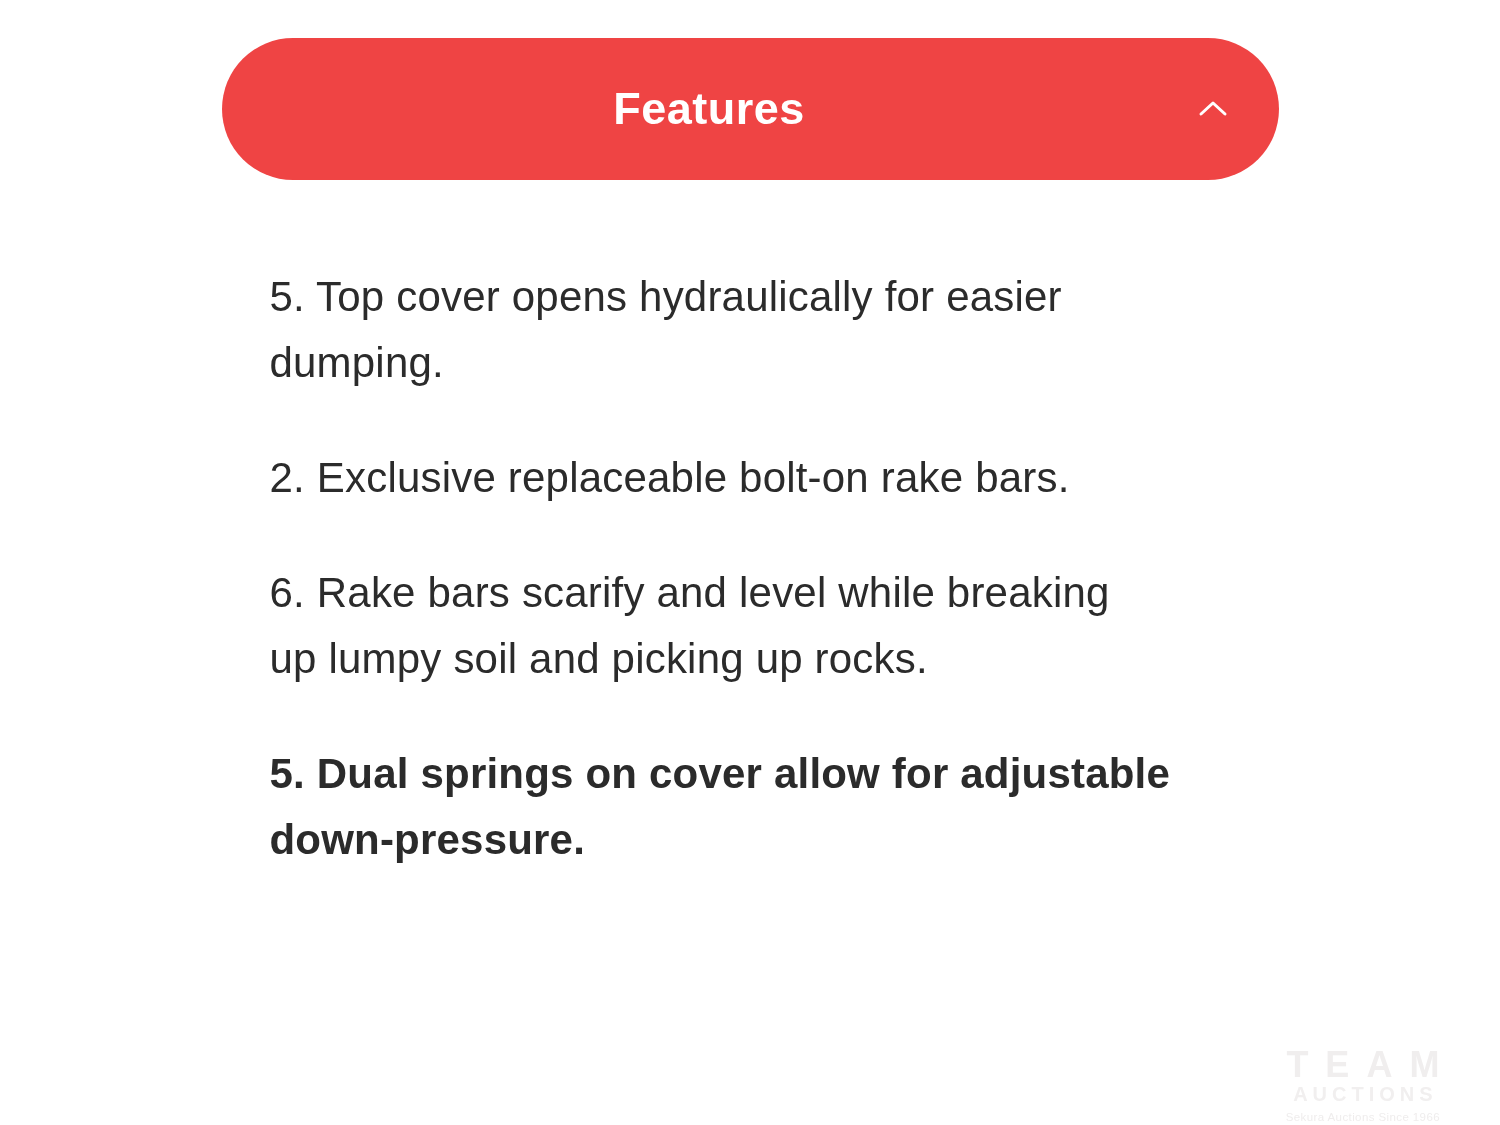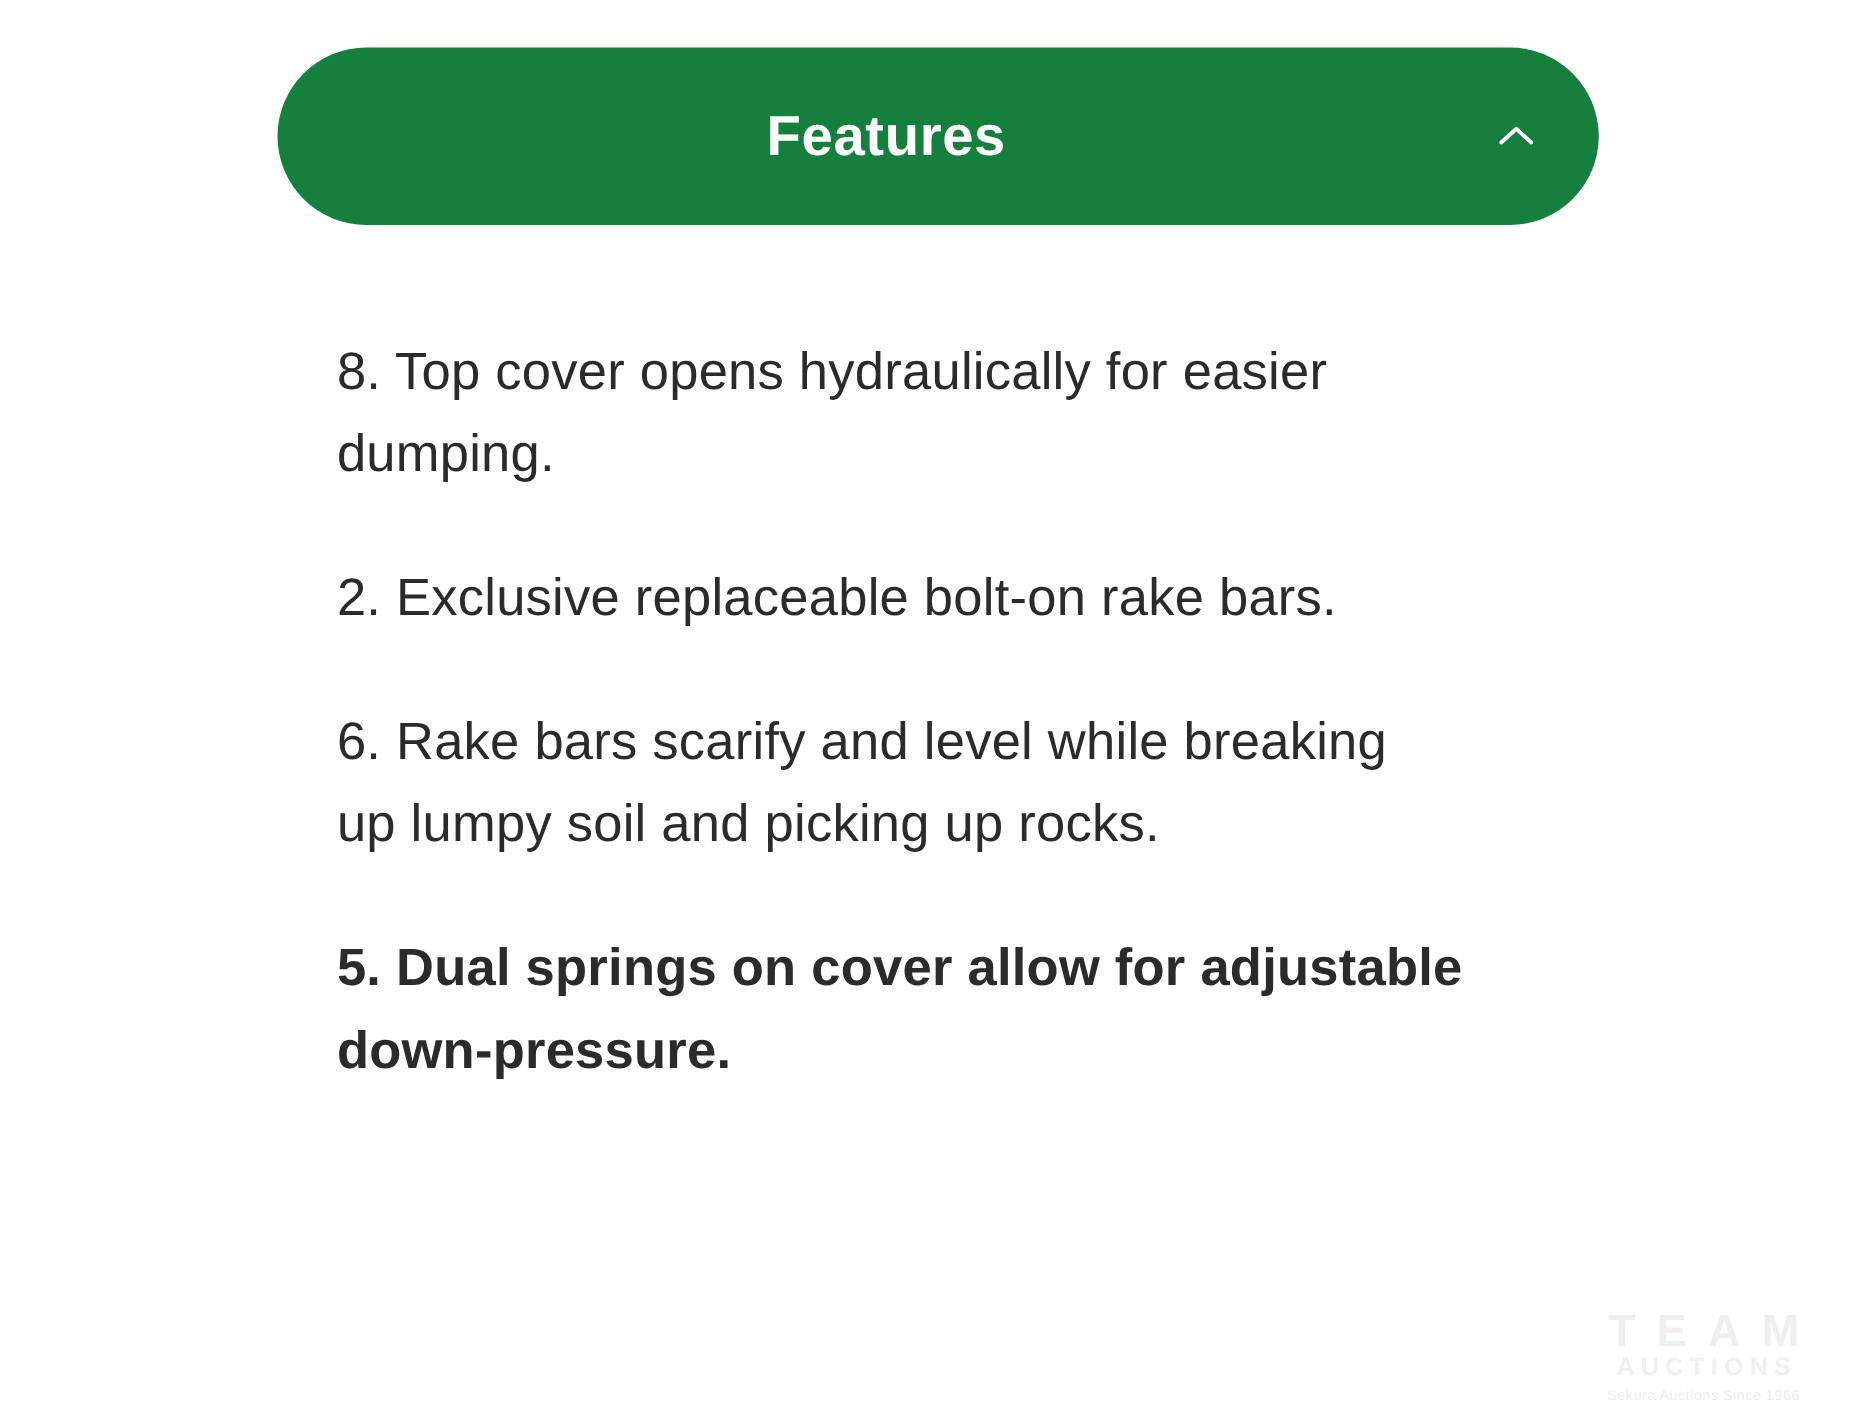--- a/index.html
+++ b/index.html
@@ -18,21 +18,21 @@
   }
   .accordion {
     width: 1057px;
     margin: 38px auto 0 auto;
   }
   .accordion-header {
     position: relative;
     display: flex;
     align-items: center;
     height: 142px;
-    background: #15803d;
+    background: #ef4444;
     border-radius: 71px;
     cursor: pointer;
   }
   .accordion-title {
     flex: 1;
     text-align: center;
     padding-right: 82px;
     color: #ffffff;
     font-size: 45px;
     font-weight: 700;
@@ -108,21 +108,21 @@
       <button class="chevron-btn">
         <span>
           <svg width="30" height="18" viewBox="0 0 30 18">
             <polyline points="3,15 15,4 27,15" fill="none" stroke="#ffffff" stroke-width="3" stroke-linecap="round" stroke-linejoin="round"></polyline>
           </svg>
         </span>
       </button>
     </div>
 
     <div class="accordion-body">
-      <p class="feature-item">8. Top cover opens hydraulically for easier
+      <p class="feature-item">5. Top cover opens hydraulically for easier
 dumping.</p>
       <p class="feature-item">2. Exclusive replaceable bolt-on rake bars.</p>
       <p class="feature-item">6. Rake bars scarify and level while breaking
 up lumpy soil and picking up rocks.</p>
       <p class="feature-item">5. Dual springs on cover allow for adjustable
 down-pressure.</p>
     </div>
 
   </div>
 

